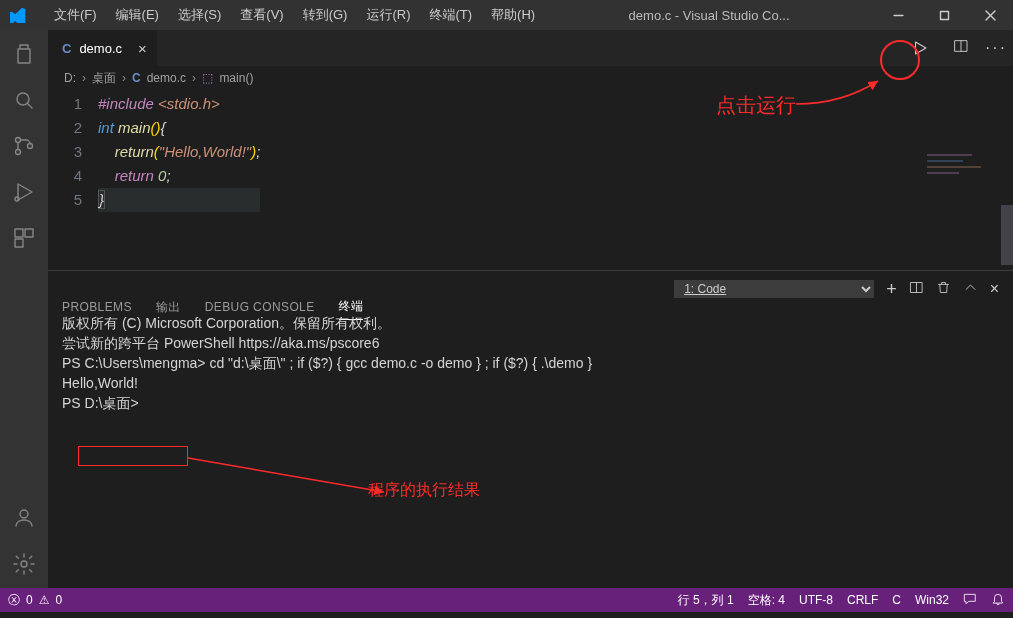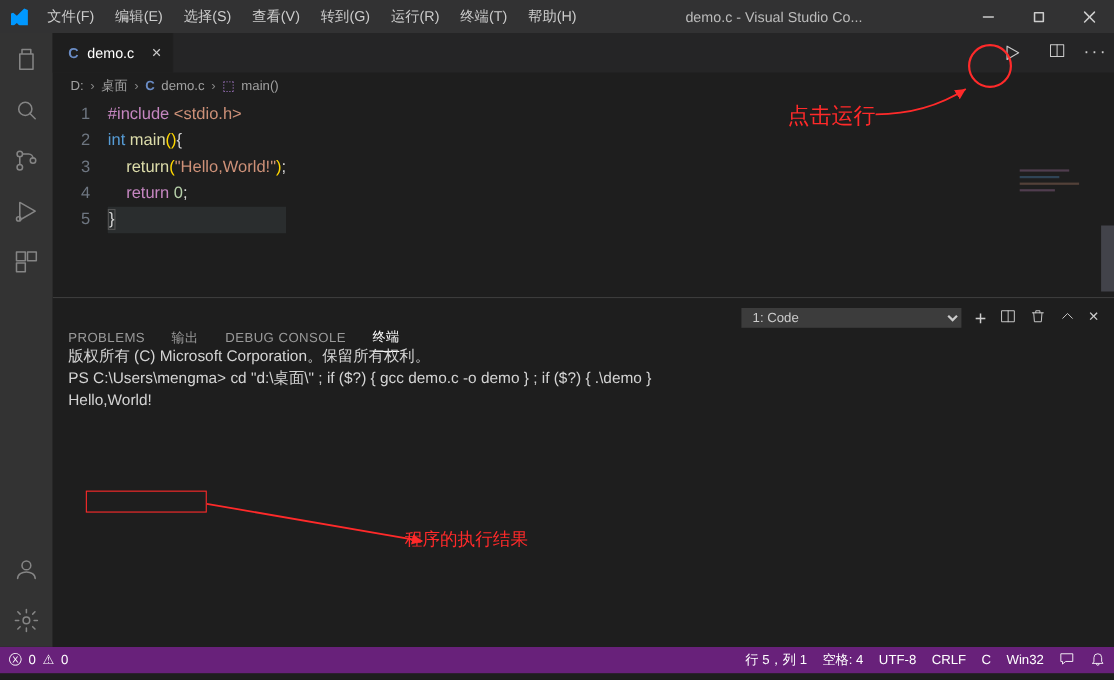--- a/index.html
+++ b/index.html
@@ -1,19 +1,19 @@
 <!DOCTYPE html>
 <html><head>
 <meta charset="utf-8">
 <style>
   * { margin: 0; padding: 0; box-sizing: border-box; font-family: "Segoe UI", "Microsoft YaHei", sans-serif; }
   body { width: 1013px; height: 618px; background: #1e1e1e; color: #cccccc; overflow: hidden; position: relative; }
   .titlebar { height: 30px; background: #323233; display: flex; align-items: center; font-size: 13px; color: #cccccc; }
   .titlebar .vscode-logo { width: 35px; display: flex; justify-content: center; align-items: center; }
-  .menu { display: flex; gap: 3px; }
+  .menu { display: flex; gap: 3px; margin-left: 11px; }
   .menu-item { padding: 4px 8px; cursor: pointer; }
   .title-text { flex: 1; text-align: center; color: #bbb; }
   .win-controls { display: flex; align-items: center; margin-left: auto; }
   .win-btn { width: 46px; height: 30px; display:flex; justify-content:center; align-items:center; font-size:11px; color:#ccc; }
 
   .body-row { display: flex; height: 558px; }
   .activitybar { width: 48px; background: #333333; display: flex; flex-direction: column; align-items: center; padding-top: 10px; gap: 18px; }
   .activity-icon { width: 28px; height: 28px; display:flex; justify-content:center; align-items:center; color: #858585; }
   .activity-bottom { margin-top: auto; margin-bottom: 10px; display:flex; flex-direction:column; gap:18px; align-items:center; }
 
@@ -28,42 +28,42 @@
 
   .breadcrumb { height: 24px; display: flex; align-items: center; font-size: 12px; color: #a0a0a0; padding-left: 16px; gap: 6px; }
   .breadcrumb .chev { color: #888; }
   .breadcrumb .fileicon { color: #6a8cc5; font-weight: bold; }
   .breadcrumb .symicon { color: #b180d7; }
 
   .code-area { flex: 1; display: flex; font-family: Consolas, monospace; font-size: 15px; position: relative; }
   .gutter { width: 50px; text-align: right; color: #6e7681; padding-right: 16px; padding-top: 2px; }
   .gutter div { height: 24px; line-height:24px; }
   .code { padding-top: 2px; }
-  .code-line { height: 24px; line-height: 24px; white-space: pre; }
+  .code-line { height: 24px; line-height: 24px; white-space: pre; font-style: italic; }
   .tok-preproc { color: #c586c0; }
   .tok-string { color: #ce9178; }
   .tok-type { color: #569cd6; }
   .tok-func { color: #dcdcaa; }
   .tok-keyword { color: #c586c0; }
   .tok-num { color: #b5cea8; }
   .tok-paren { color: #ffd700; }
   .tok-punc { color: #d4d4d4; }
 
   .minimap { position:absolute; right:0; top:60px; width:90px; height:30px; opacity:0.3; }
   .minimap .m-line { height:2px; margin:4px 4px; }
 
   .vscroll { position:absolute; right:0; top:60px; width:12px; height:210px; }
   .vscroll-thumb { position:absolute; right:0; top:115px; width:12px; height:60px; background:#42434a; }
 
   .panel { height: 318px; background: #1e1e1e; border-top: 1px solid #3c3c3c; display:flex; flex-direction:column; }
   .panel-tabs { height: 36px; display:flex; align-items:center; padding: 0 14px; font-size: 12px; color:#9a9a9a; }
   .panel-tab { padding: 4px 0; margin-right: 24px; text-transform: uppercase; letter-spacing: 0.4px; margin-top: 36px; }
   .panel-tab.active { color: #fff; border-bottom: 1px solid #fff; }
   .panel-controls { margin-left: auto; display:flex; align-items:center; gap:12px; color:#ccc; }
-  .term-select { background:#3c3c3c; color:#ccc; border:none; font-size:12px; padding:1px 6px; width: 200px; }
+  .term-select { background:#3c3c3c; color:#ccc; border:none; font-size:12px; padding:1px 6px; width: 200px; text-decoration: underline; }
 
   .terminal { flex:1; padding: 6px 14px; font-family: Consolas, monospace; font-size: 14px; line-height: 20px; color:#d4d4d4; overflow:hidden; }
 
   .statusbar { height: 24px; background: #68217a; display:flex; align-items:center; color:#fff; font-size:12px; padding: 0 8px; }
   .status-left { display:flex; align-items:center; gap:6px; }
   .status-right { margin-left:auto; display:flex; align-items:center; gap:14px; }
 
   
   .anno-circle { position:absolute; width:40px; height:40px; border:2px solid #ff2a2a; border-radius:50%; left:880px; top:40px; pointer-events:none; }
   .anno-arrow1 { position:absolute; left:792px; top:80px; width:92px; height:28px; pointer-events:none; }
@@ -244,23 +244,25 @@
               </svg></span>
           <span><svg class="stroke-icon" width="15" height="15" viewBox="0 0 24 24">
                 <polyline points="5,15 12,8 19,15"></polyline>
               </svg></span>
           <span style="font-size:16px;">×</span>
         </div>
       </div>
       <div class="terminal">
         <div>版权所有 (C) Microsoft Corporation。保留所有权利。</div>
         <div></div>
+        <div>尝试新的跨平台 PowerShell https://aka.ms/pscore6</div>
         <div></div>
         <div>PS C:\Users\mengma&gt; cd "d:\桌面\" ; if ($?) { gcc demo.c -o demo } ; if ($?) { .\demo }</div>
         <div>Hello,World!</div>
+        <div>PS D:\桌面&gt;</div>
       </div>
     </div>
   </div>
 </div>
 
 <div class="statusbar">
   <div class="status-left">
     <span>ⓧ</span>
       <span>0</span>
     <span>⚠</span>

